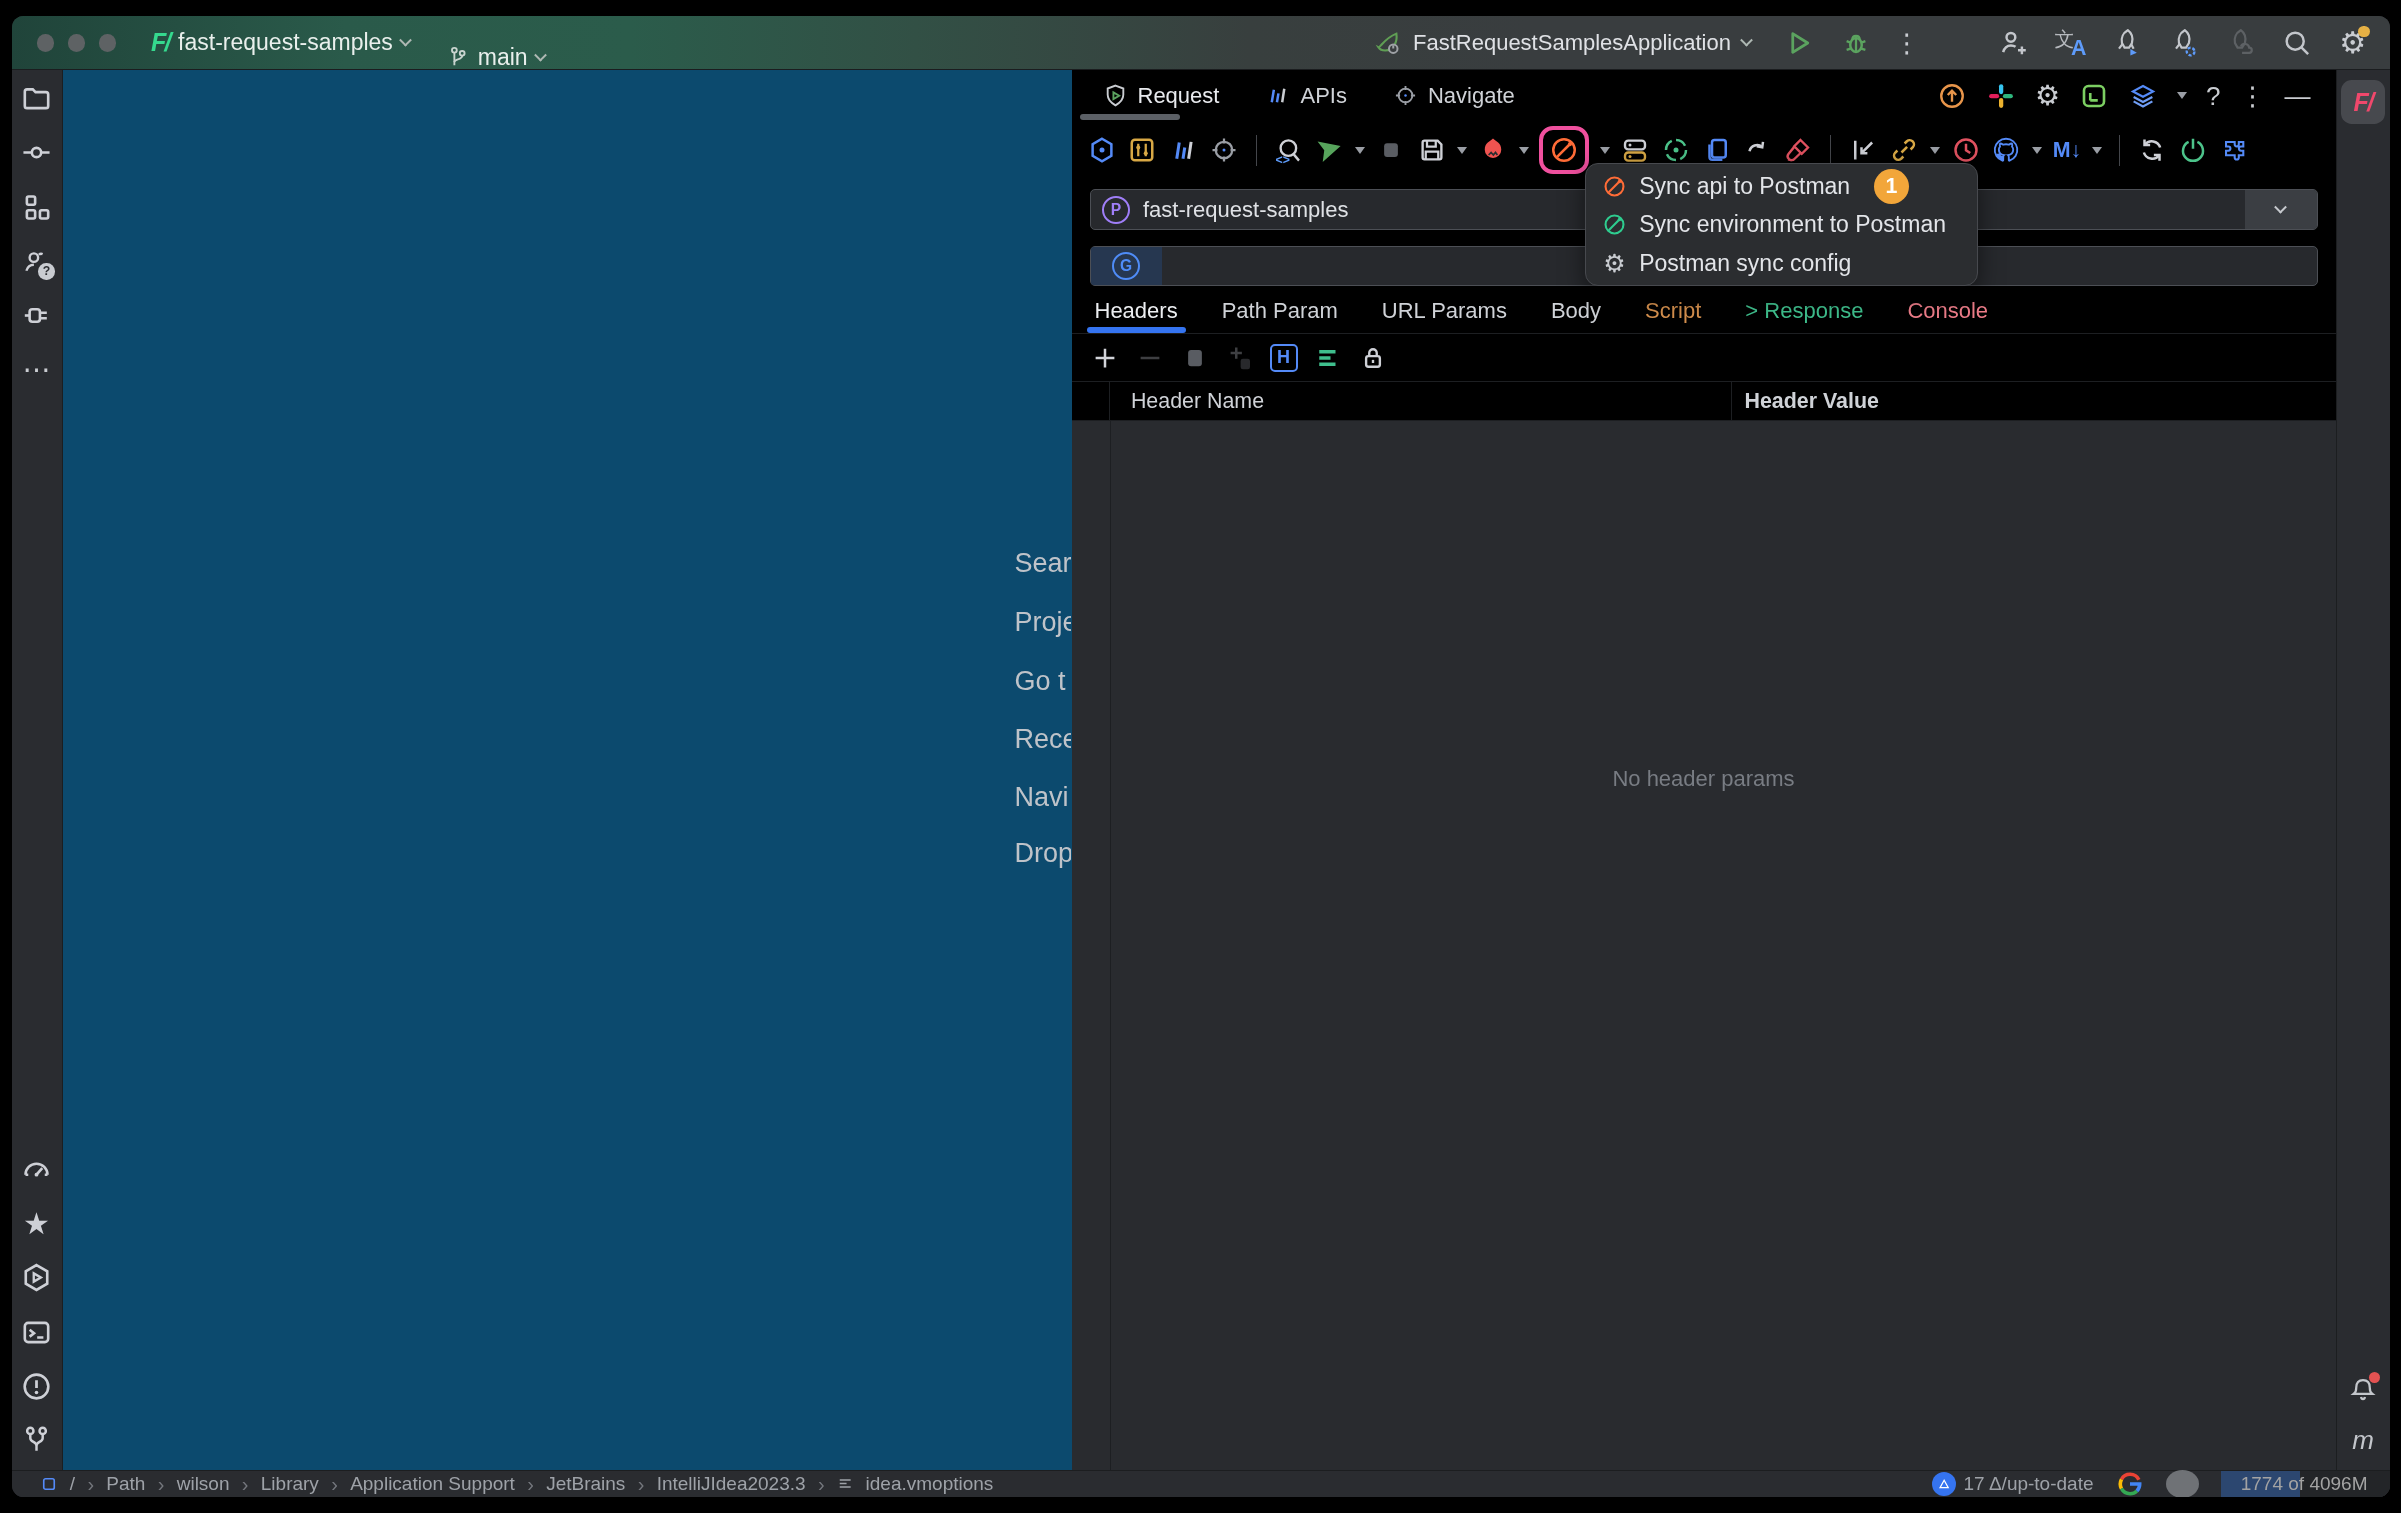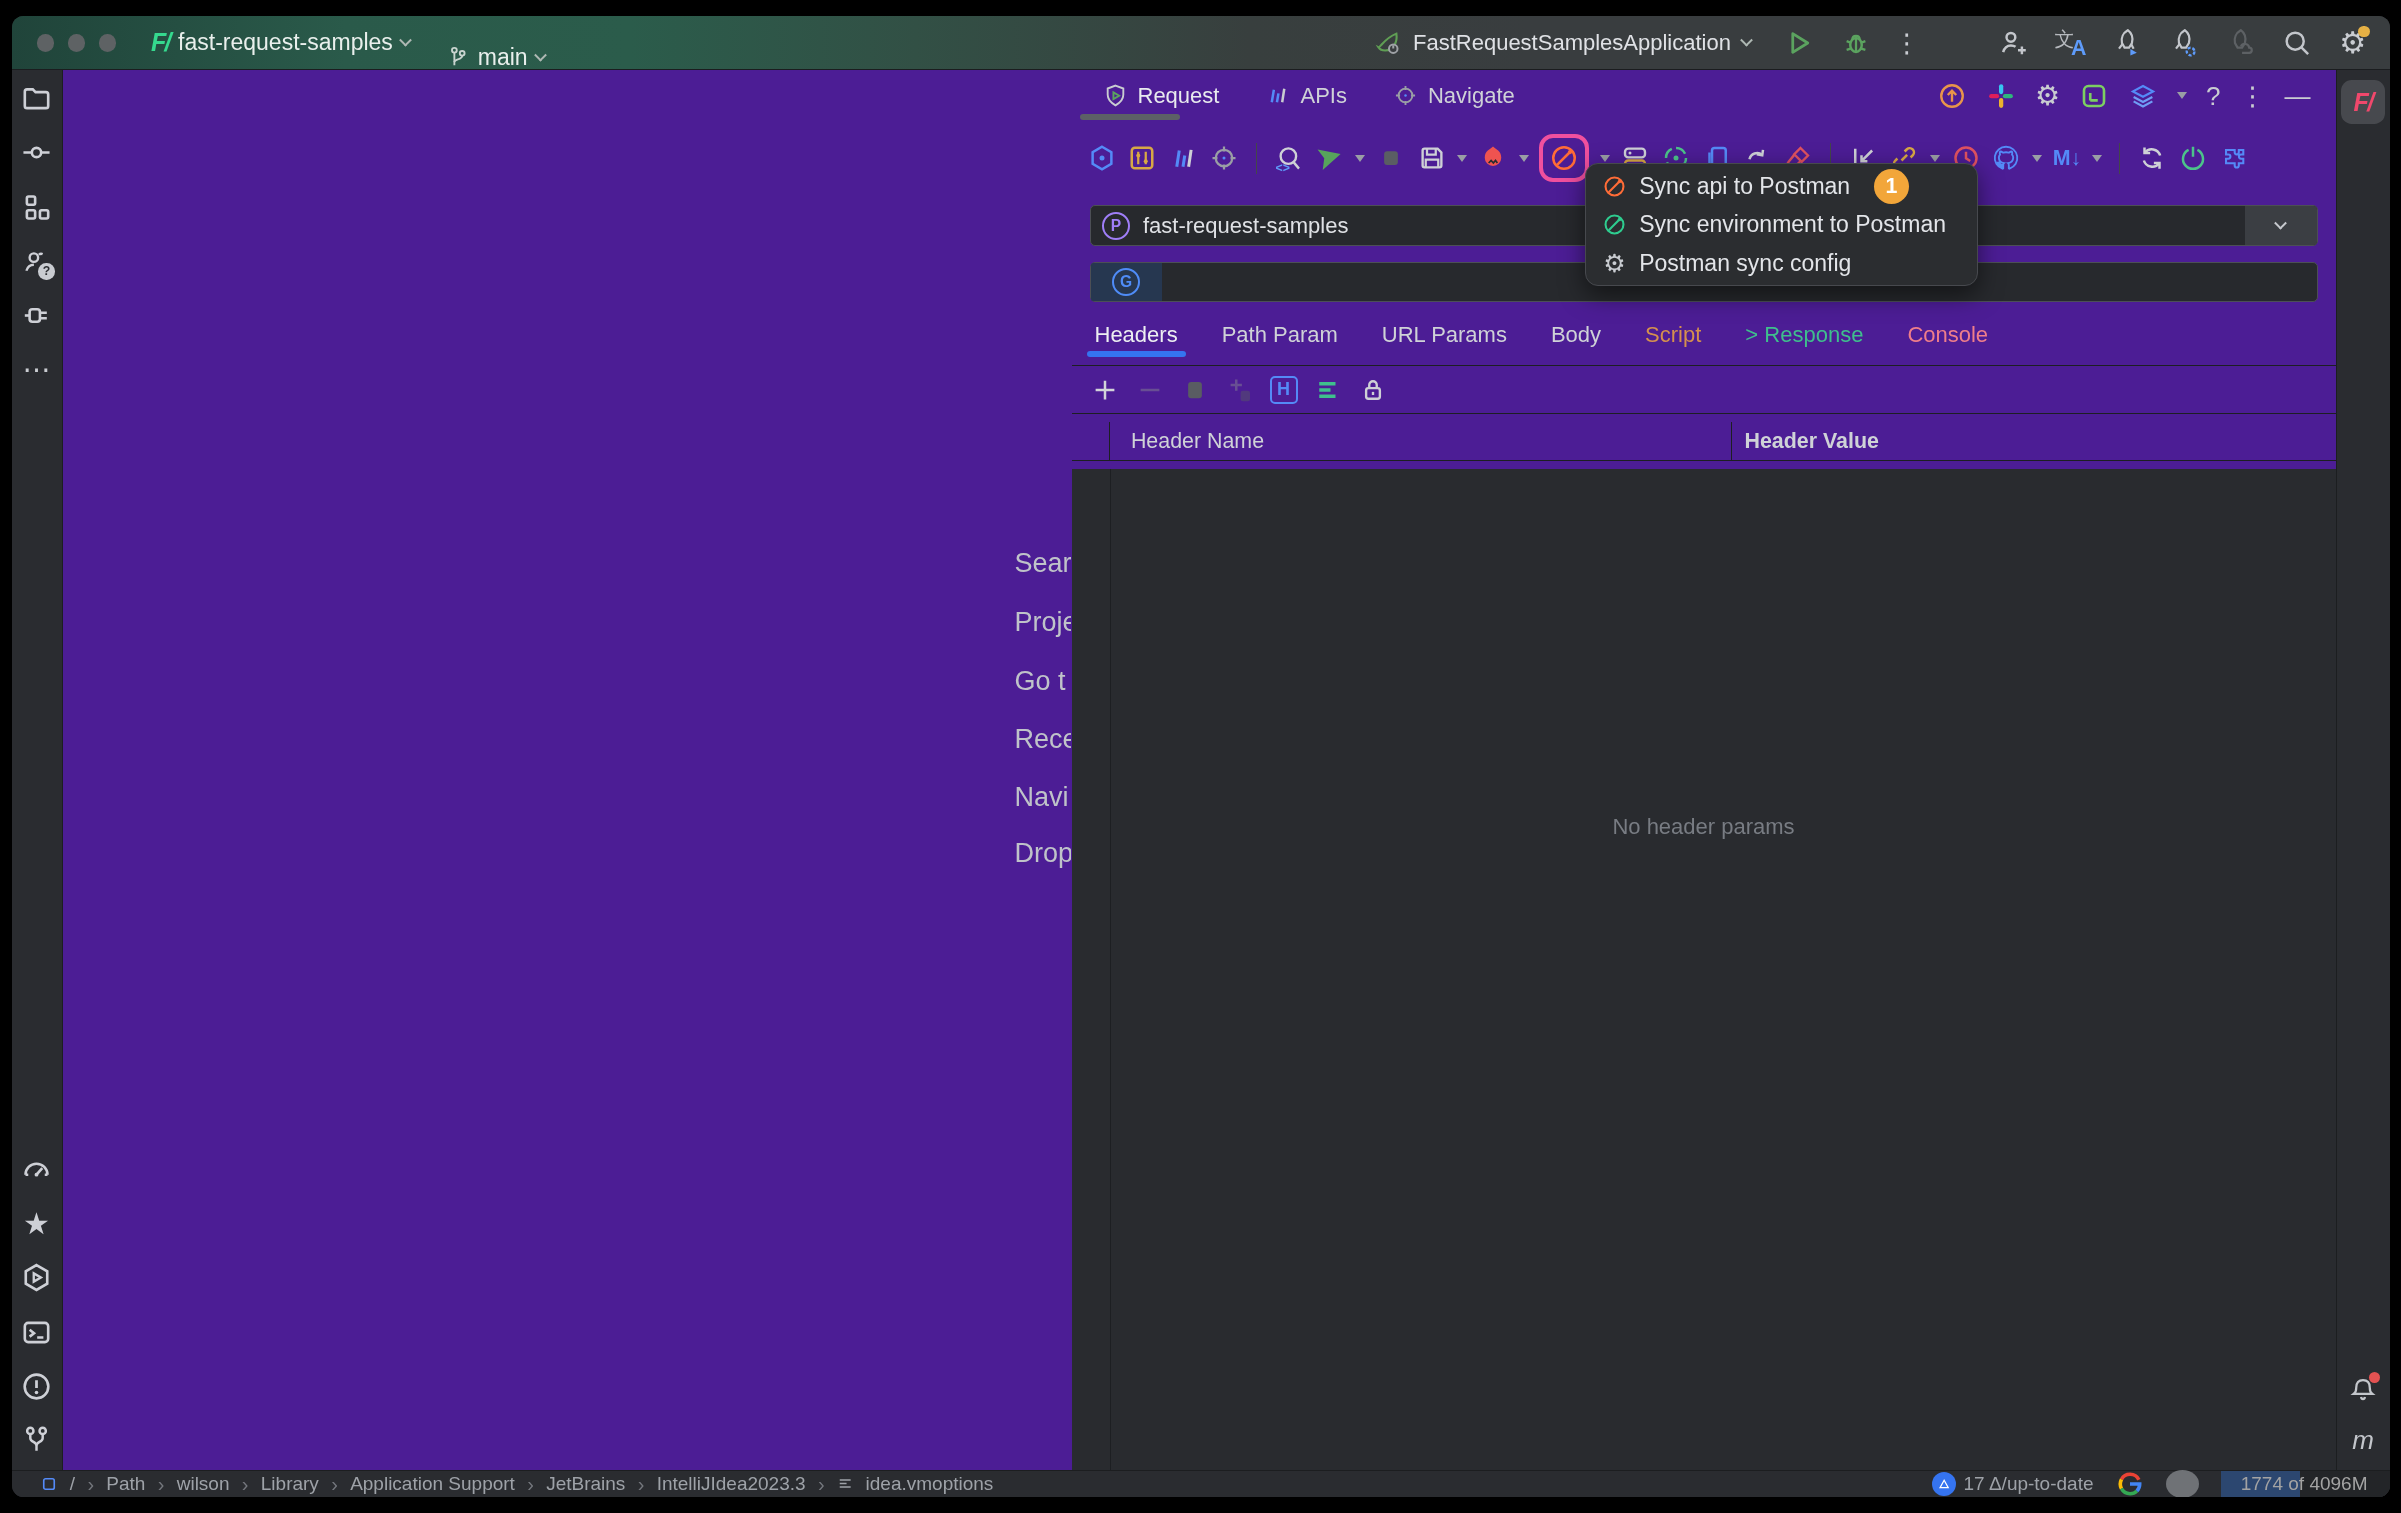--- a/index.html
+++ b/index.html
@@ -26,25 +26,25 @@
   .glyph{color:#c9ccd1;font-size:25px;line-height:1;}
   .tr-cjk{position:absolute;left:0;top:-1.6px;font-size:20px;color:#b6b9be;}
   .tr-a{position:absolute;right:-0.8px;bottom:-2.5px;font-size:21.4px;font-weight:bold;color:#5e9bfa;}
   
   .main{display:flex;height:1400px;}
   .strip{width:51px;background:#2a2c30;display:flex;flex-direction:column;align-items:center;}
   .strip.left{border-right:0.8px solid #1c1e20;justify-content:space-between;padding:11.5px 0 13px;}
   .strip.right{border-left:0.8px solid #1c1e20;width:54px;justify-content:space-between;padding:10px 0 13px;}
   .sgrp{display:flex;flex-direction:column;align-items:center;gap:21.4px;}
   .si{width:33px;height:33px;display:flex;align-items:center;justify-content:center;position:relative;}
-  .editor{flex:1;background:#4c1d95;position:relative;overflow:hidden;}
+  .editor{flex:1;background:#0c4a6e;position:relative;overflow:hidden;}
   .hint{position:absolute;left:952px;width:56px;overflow:hidden;white-space:nowrap;
     color:#bfc3c9;font-size:27px;line-height:35px;}
   
-  .panel{width:1264px;background:#4c1d95;display:flex;flex-direction:column;position:relative;gap:8px;}
+  .panel{width:1264px;background:#000000;display:flex;flex-direction:column;position:relative;}
   .ptabs{height:51px;display:flex;align-items:center;padding-left:31px;gap:46px;position:relative;}
   .ptab{display:flex;align-items:center;gap:10px;font-size:22px;color:#cfd2d7;position:relative;height:100%;}
   .ptab.on{color:#e8eaee;}
   .ptab-ind{position:absolute;left:8.2px;bottom:1.6px;width:100px;height:5.8px;border-radius:3.3px;background:#5c6066;}
   .ptabs-right{position:absolute;right:25px;display:flex;align-items:center;gap:19px;}
   .ptoolbar{height:58px;display:flex;align-items:center;padding-left:15px;gap:10.7px;}
   .ic{width:30px;height:30px;display:block;flex:0 0 auto;}
   .ic28{width:25px;height:25px;}
   .sep{width:0.8px;height:31px;background:#44464b;margin:0 6.6px;flex:0 0 auto;}
   .dcaret{width:0;height:0;border-left:5.8px solid transparent;border-right:5.8px solid transparent;

